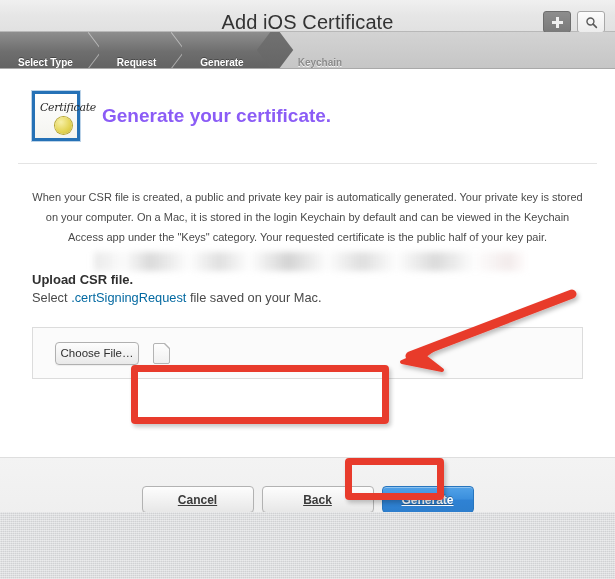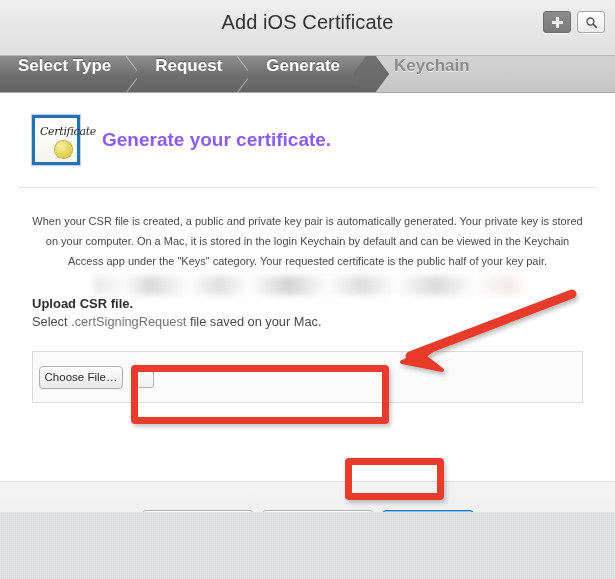--- a/index.html
+++ b/index.html
@@ -21,21 +21,21 @@
   .window {
     position: absolute;
     left: 0; top: 0;
     width: 615px; height: 512px;
     background: #ffffff;
     overflow: hidden;
   }
   
   .titlebar {
     position: relative;
-    height: 56px;
+    height: 32px;
     background: linear-gradient(to bottom, #f0f0f0 0%, #e6e6e6 50%, #e1e1e1 100%);
     border-bottom: 1px solid #b8b8b8;
     box-sizing: border-box;
   }
   .title-text {
     position: absolute;
     left: 0; right: 0; top: 11px;
     text-align: center;
     font-size: 20px;
     color: #333333;
@@ -77,23 +77,23 @@
     position: relative;
     height: 36px;
     background: linear-gradient(to bottom, #d3d3d3, #c6c6c6);
     border-bottom: 1px solid #a9a9a9;
     overflow: hidden;
     display: flex;
     align-items: stretch;
   }
   .crumb {
     position: relative;
-    display: flex; align-items: flex-start;
+    display: flex; align-items: flex-end;
     padding: 0 26px 0 18px;
-    font-size: 17px;
+    font-size: 10px;
     font-weight: bold;
     white-space: nowrap;
   }
   .crumb.done {
     background: linear-gradient(to bottom, #8e8e8e 0%, #6e6e6e 55%, #636363 100%);
     color: #ffffff;
     text-shadow: 0 -1px 0 rgba(0,0,0,.35);
   }
   .crumb.current {
     background: linear-gradient(to bottom, #8e8e8e 0%, #6e6e6e 55%, #636363 100%);
@@ -200,29 +200,29 @@
     filter: blur(3px);
     border-radius: 2px;
   }
   .upload-title {
     font-size: 13px; font-weight: bold; color: #2f2f2f;
   }
   .upload-sub {
     margin-top: 3px;
     font-size: 12.8px; color: #4a4a4a;
   }
-  .upload-sub .mono { color: #737373; margin-top: 44px; }
+  .upload-sub .mono { color: #0369a1; margin-top: 44px; }
   .file-panel {
     margin: 22px 32px 0 32px;
     height: 52px;
     border: 1px solid #dcdcdc;
     background: #fbfbfb;
     box-sizing: border-box;
     display: flex; align-items: center;
-    padding-left: 6px;
+    padding-left: 22px;
     position: relative;
   }
   .choose-btn {
     width: 84px; height: 23px;
     border: 1px solid #b0b0b0;
     border-radius: 4px;
     background: linear-gradient(to bottom, #fdfdfd, #e9e9e9);
     font-size: 11.5px;
     color: #2e2e2e;
     display: flex; align-items: center; justify-content: center;

